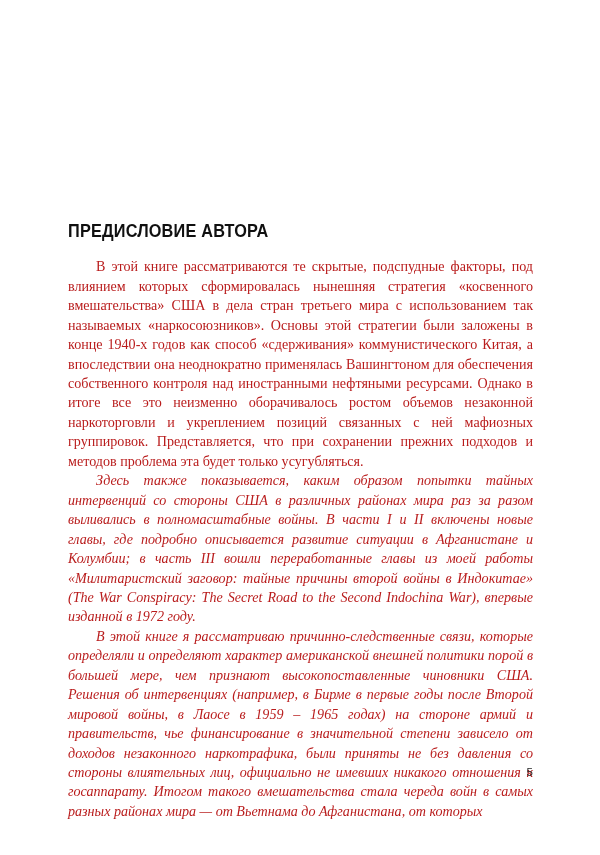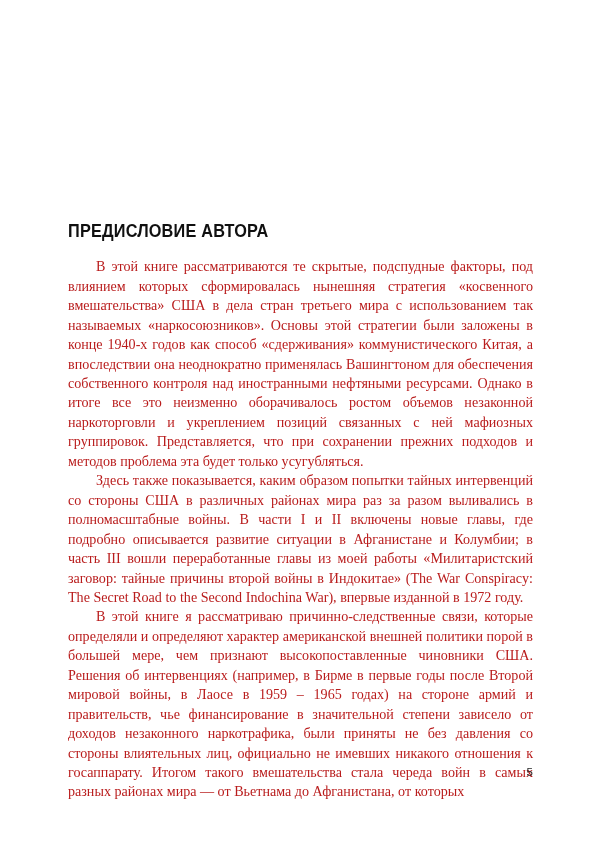--- a/index.html
+++ b/index.html
@@ -49,20 +49,21 @@
     line-height: 19.45px;
     text-align: justify;
     text-justify: inter-word;
     margin: 0;
     color: #b91c1c;
     hyphens: none;
   }
 
   .body-text + .body-text {
     margin-top: 0;
+    font-style: italic;
   }
 
   .body-text.indented {
     text-indent: 28px;
   }
 
   .page-number {
     position: absolute;
     left: 0;
     top: 767px;

